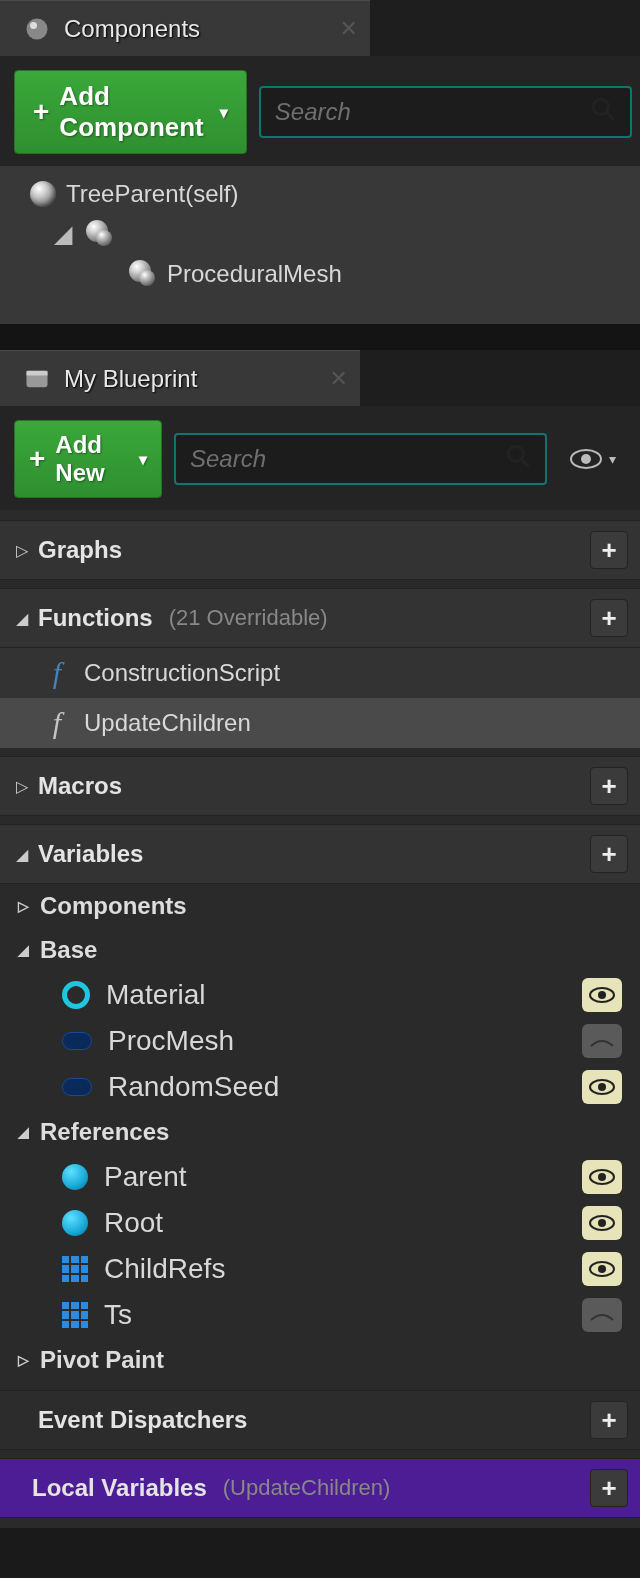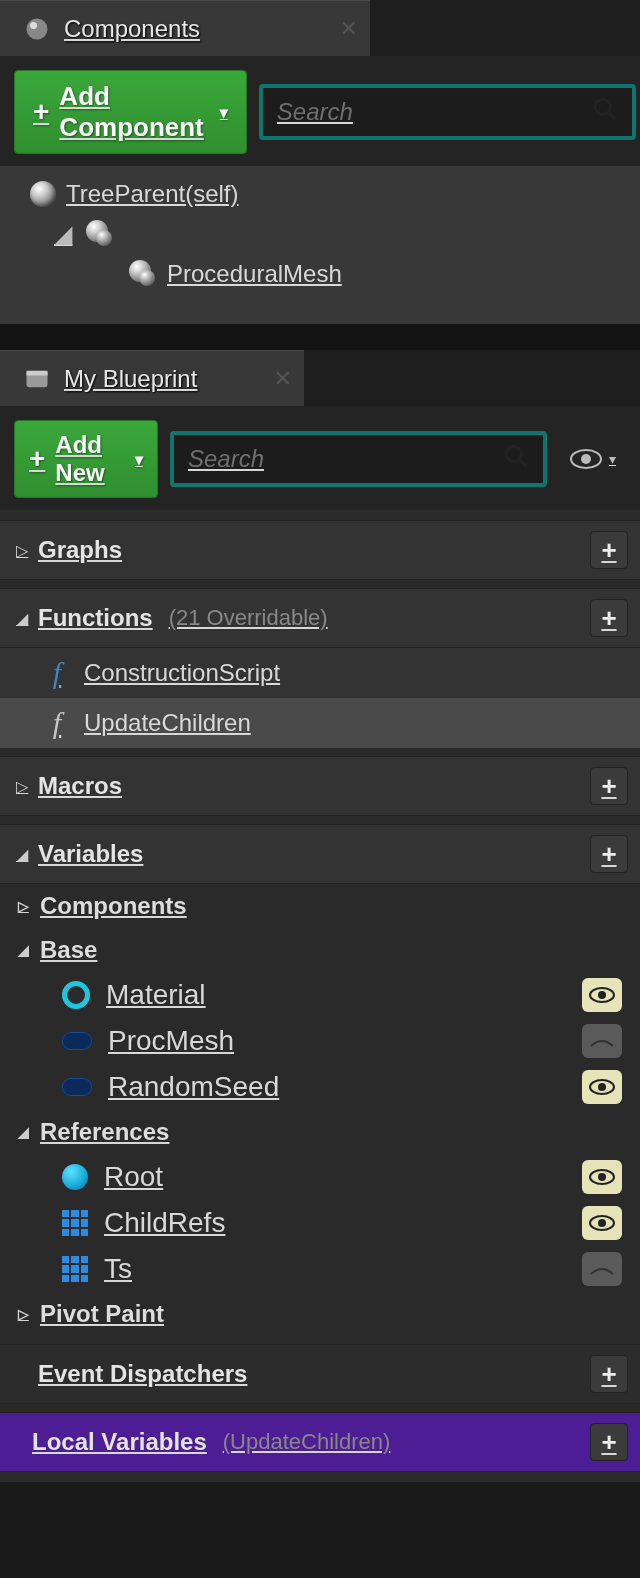--- a/index.html
+++ b/index.html
@@ -1,42 +1,42 @@
 <!DOCTYPE html>
 <html><head>
 <meta charset="utf-8">
 <style>
   * { box-sizing: border-box; margin: 0; padding: 0; font-family: Arial, Helvetica, sans-serif; }
   body { width: 640px; height: 1578px; background: #1a1a1a; color: #d8d8d8; font-size: 22px; overflow: hidden; }
 
-  .panel { background: #2b2b2b; text-decoration: underline; }
+  .panel { background: #2b2b2b; }
 
   .tab-bar { display: flex; align-items: stretch; background: #1e1e1e; height: 56px; }
   .tab { display: flex; align-items: center; gap: 12px; padding: 0 22px; background: #383838; border-top: 1px solid #4a4a4a; position: relative; }
   .tab .tab-icon { width: 30px; height: 30px; display:flex; align-items:center; justify-content:center;}
   .tab .tab-title { color: #e8e8e8; font-size: 24px; text-shadow: 1px 1px 2px #000; }
   .tab .close { position: absolute; right: 12px; color: #555; font-size: 22px; }
   .tab.components { width: 370px; }
-  .tab.blueprint  { width: 304px; }
+  .tab.blueprint  { width: 360px; }
 
   .toolbar { display: flex; align-items: center; gap: 12px; padding: 14px 14px 12px 14px; background: #242424; }
   .btn-green {
     background: linear-gradient(#3aa83a, #2f8f2f);
     border: 1px solid #267326;
     color: #fff; font-weight: bold; font-size: 26px;
     padding: 10px 18px; border-radius: 4px;
     display: flex; align-items: center; gap: 10px;
     text-shadow: 1px 1px 2px rgba(0,0,0,0.4);
   }
   .btn-green .plus { font-size: 28px; }
   .btn-green .caret { font-size: 16px; margin-left: 6px; }
 
   .search-box {
     flex: 1; display: flex; align-items: center;
-    background: #1c1c1c; border: 4px solid #0f766e; border-radius: 4px;
+    background: #1c1c1c; border: 2px solid #0f766e; border-radius: 4px;
     padding: 8px 14px; color: #7a7a7a;
   }
   .search-box input {
     flex: 1; background: transparent; border: none; outline: none;
     color: #c8c8c8; font-size: 24px; font-style: italic;
   }
   .search-box input::placeholder { color: #6f6f6f; font-style: italic; }
   .search-icon { font-size: 24px; color: #222; text-shadow: 0 0 1px #aaa; }
   .search-icon svg { width:26px; height:26px; stroke:#222; fill:none; stroke-width:3;}
 
@@ -280,20 +280,32 @@
     </div>
 
     <div class="cat-row">
       <span class="tri">◢</span>
       <span>References</span>
     </div>
 
     <div class="var-row">
       <div class="vl">
           <span class="dot"></span>
+          <span>Parent</span>
+        </div>
+      <div class="eye-badge">
+          <svg viewBox="0 0 26 18">
+            <ellipse cx="13" cy="9" rx="12" ry="7" fill="none" stroke="#222" stroke-width="2"></ellipse>
+            <circle cx="13" cy="9" r="4" fill="#222"></circle>
+          </svg>
+        </div>
+    </div>
+    <div class="var-row">
+      <div class="vl">
+          <span class="dot"></span>
           <span>Root</span>
         </div>
       <div class="eye-badge">
           <svg viewBox="0 0 26 18">
             <ellipse cx="13" cy="9" rx="12" ry="7" fill="none" stroke="#222" stroke-width="2"></ellipse>
             <circle cx="13" cy="9" r="4" fill="#222"></circle>
           </svg>
         </div>
     </div>
     <div class="var-row">

